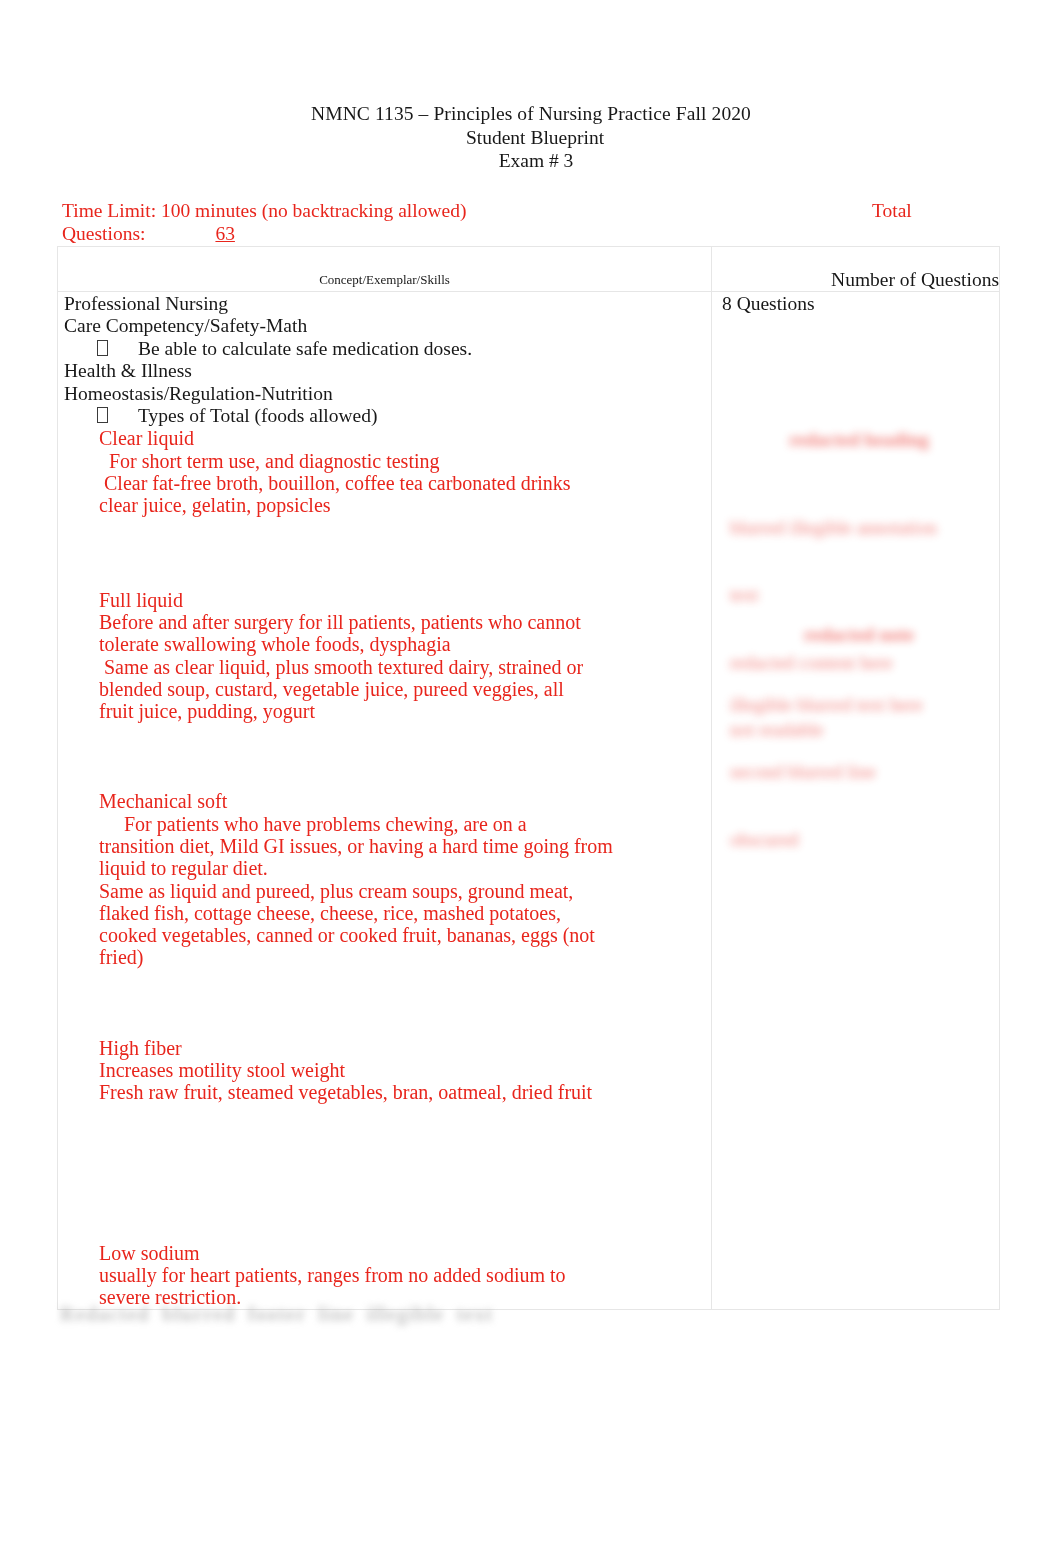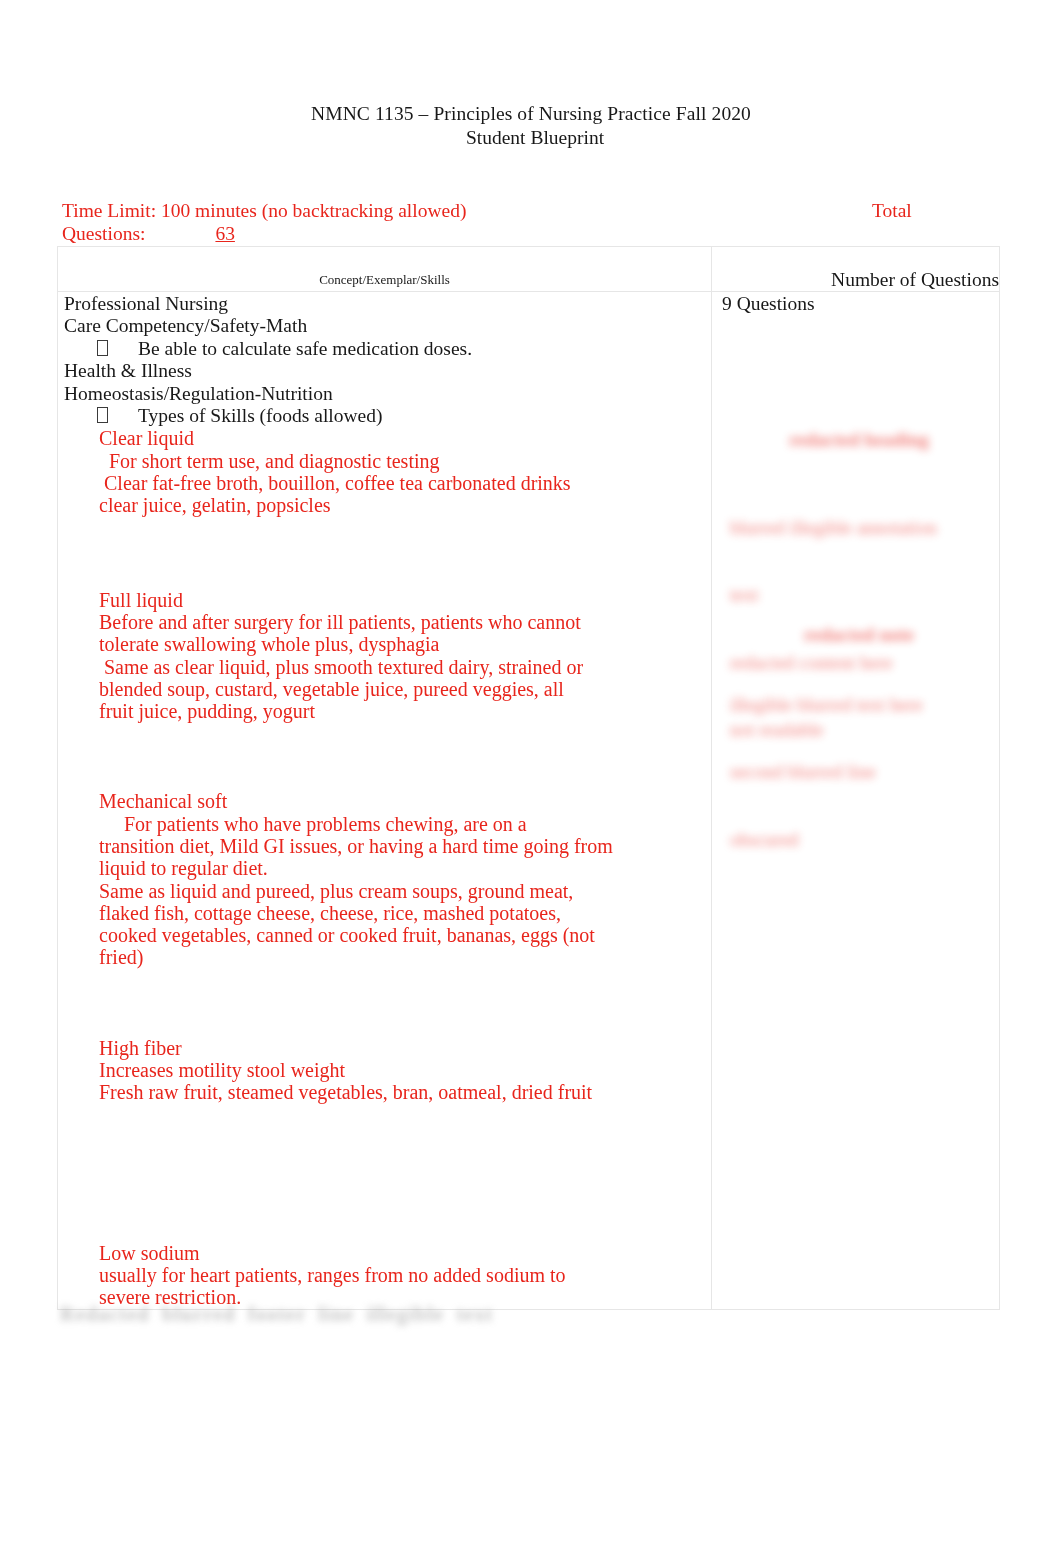--- a/index.html
+++ b/index.html
@@ -181,20 +181,21 @@
   }
 </style>
 </head>
 <body>
 
 <div class="page">
 
   <div class="doc-header">
     <span class="hline l1">NMNC 1135 – Principles of Nursing Practice Fall 2020</span>
     <span class="hline l2">Student Blueprint</span>
+    <span class="hline l3">Exam # 3</span>
   </div>
 
   <div class="meta">
     <span class="meta-row">Time Limit: 100 minutes (no backtracking allowed)</span>
     <span class="meta-row"><span class="meta-label">Questions:</span><span class="meta-qcount">63</span></span>
   </div>
 
   <div class="total-label">Total</div>
 
   <table class="blueprint-table">
@@ -210,35 +211,35 @@
     <tr>
       <td class="col-concept">
         <div class="concept-body">
 
           <span class="concept-line">Professional Nursing</span>
           <span class="concept-line">Care Competency/Safety-Math</span>
           <span class="bullet-line"><span class="notdef"></span><span>Be able to calculate safe medication doses.</span></span>
 
           <span class="concept-line">Health &amp; Illness</span>
           <span class="concept-line">Homeostasis/Regulation-Nutrition</span>
-          <span class="bullet-line"><span class="notdef"></span><span>Types of Skills (foods allowed)</span></span>
+          <span class="bullet-line"><span class="notdef"></span><span>Types of Total (foods allowed)</span></span>
 
           <div class="diet-block">
             <span class="dl diet-title">Clear liquid</span>
             <span class="dl">  For short term use, and diagnostic testing</span>
             <span class="dl"> Clear fat-free broth, bouillon, coffee tea carbonated drinks</span>
             <span class="dl">clear juice, gelatin, popsicles</span>
           </div>
 
           <span class="spacer-lg"></span>
 
           <div class="diet-block">
             <span class="dl diet-title">Full liquid</span>
             <span class="dl">Before and after surgery for ill patients, patients who cannot</span>
-            <span class="dl">tolerate swallowing whole plus, dysphagia</span>
+            <span class="dl">tolerate swallowing whole foods, dysphagia</span>
             <span class="dl"> Same as clear liquid, plus smooth textured dairy, strained or</span>
             <span class="dl">blended soup, custard, vegetable juice, pureed veggies, all</span>
             <span class="dl">fruit juice, pudding, yogurt</span>
           </div>
 
           <span class="spacer-md"></span>
 
           <div class="diet-block">
             <span class="dl diet-title">Mechanical soft</span>
             <span class="dl">     For patients who have problems chewing, are on a</span>
@@ -265,21 +266,21 @@
             <span class="dl diet-title">Low sodium</span>
             <span class="dl">usually for heart patients, ranges from no added sodium to</span>
             <span class="dl">severe restriction.</span>
           </div>
 
         </div>
       </td>
 
       <td class="col-count">
         <div class="count-body">
-          <span class="count-value">9 Questions</span>
+          <span class="count-value">8 Questions</span>
 
           <div class="redacted redacted-1">
             <span class="rt">redacted heading</span>
             <span class="rl">blurred illegible annotation</span>
             <span class="rl">text</span>
             <span class="rl">redacted content here</span>
             <span class="rl">not readable</span>
           </div>
 
           <div class="redacted redacted-2">

